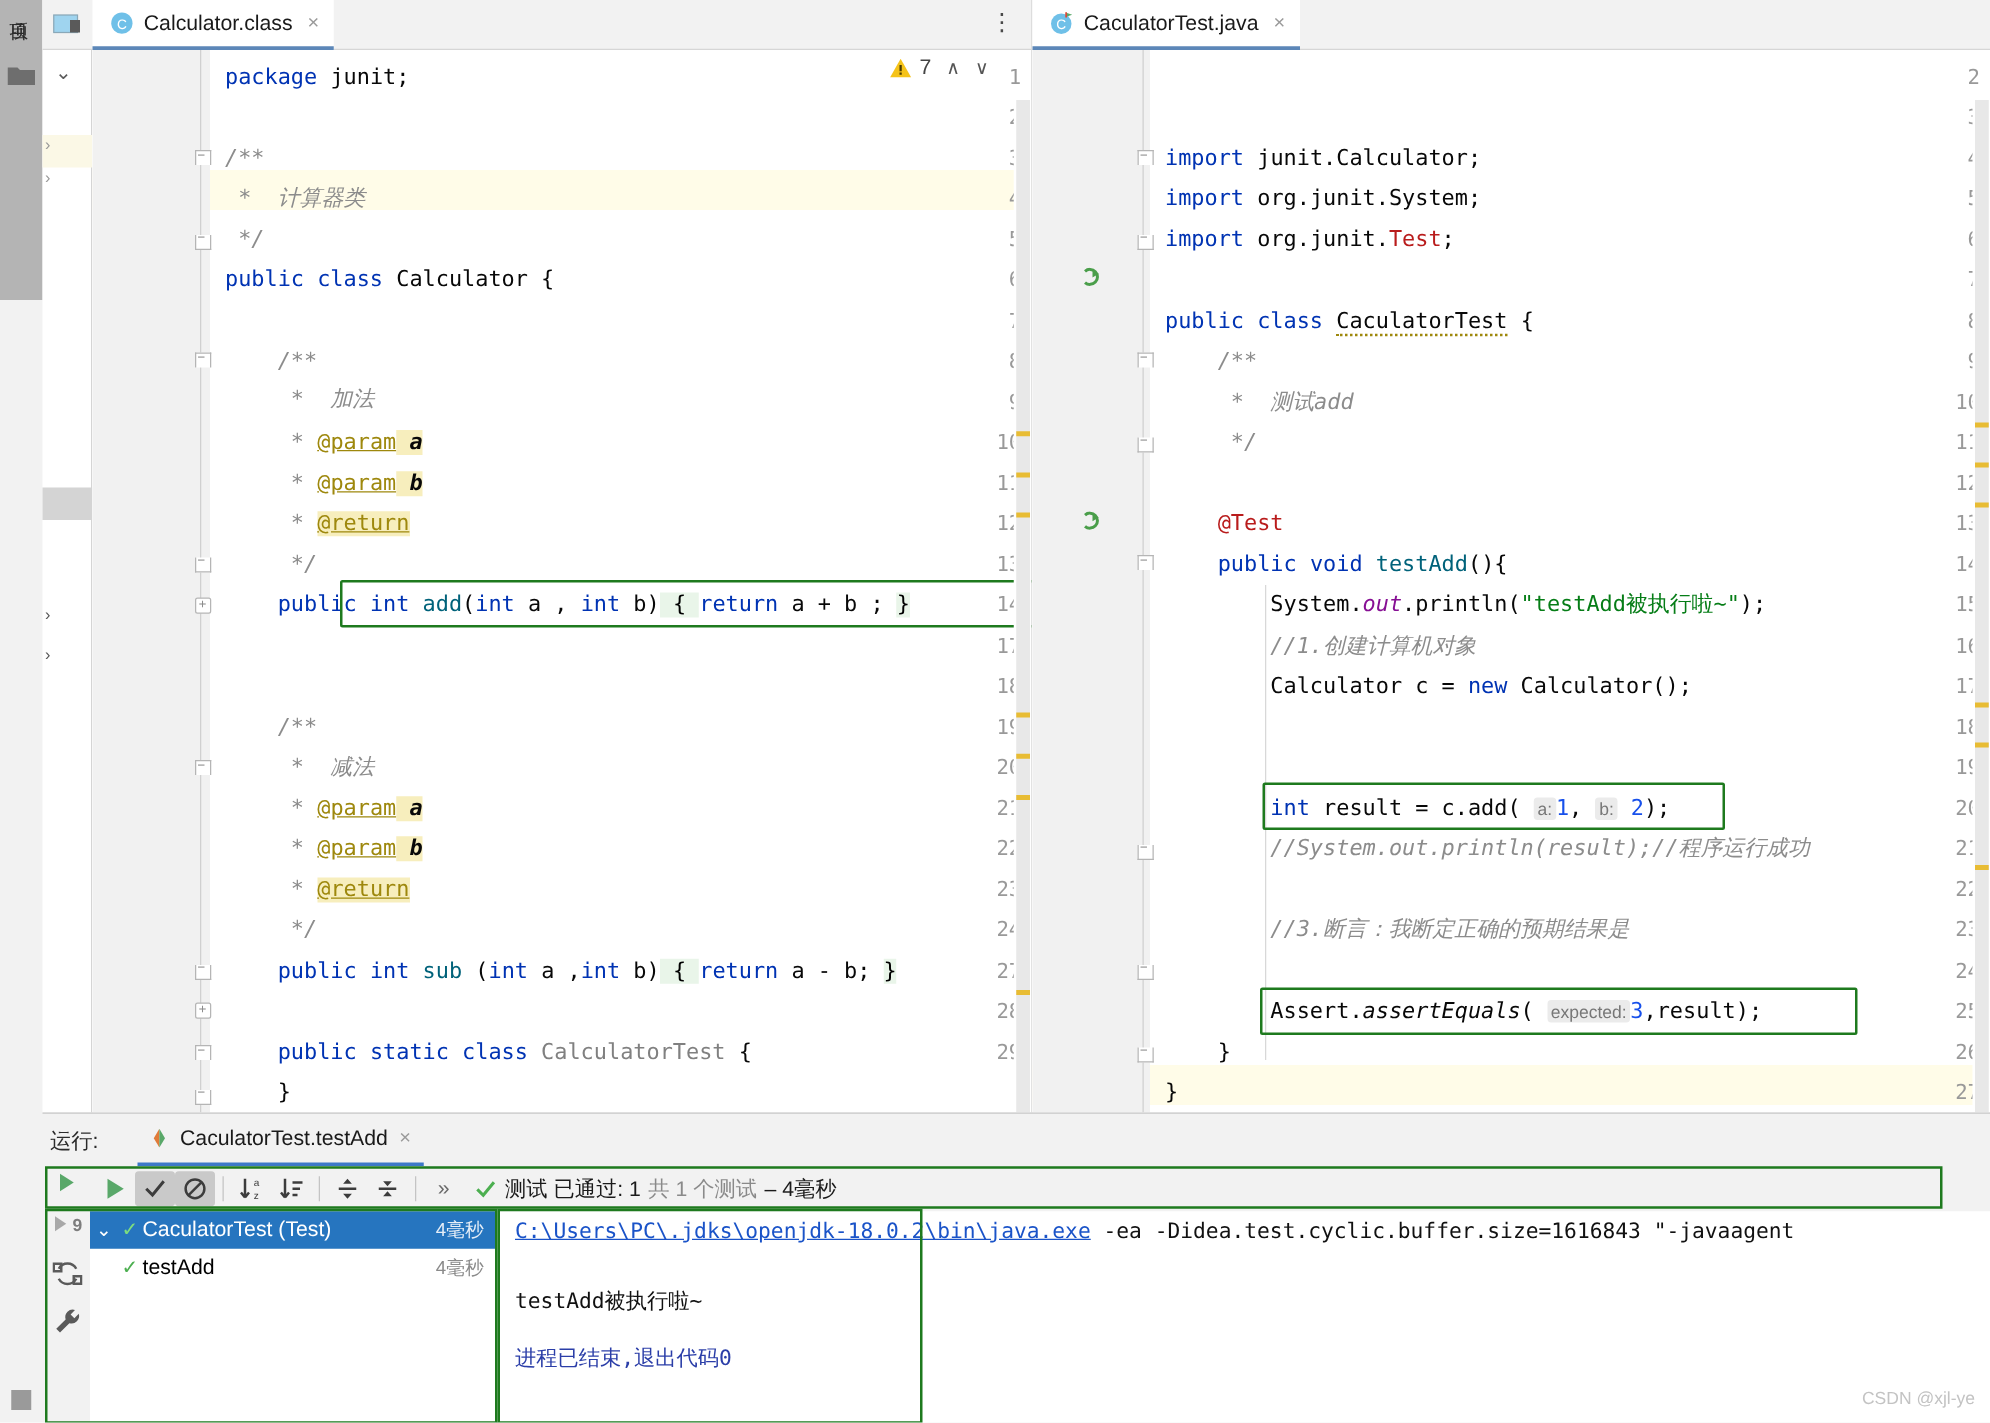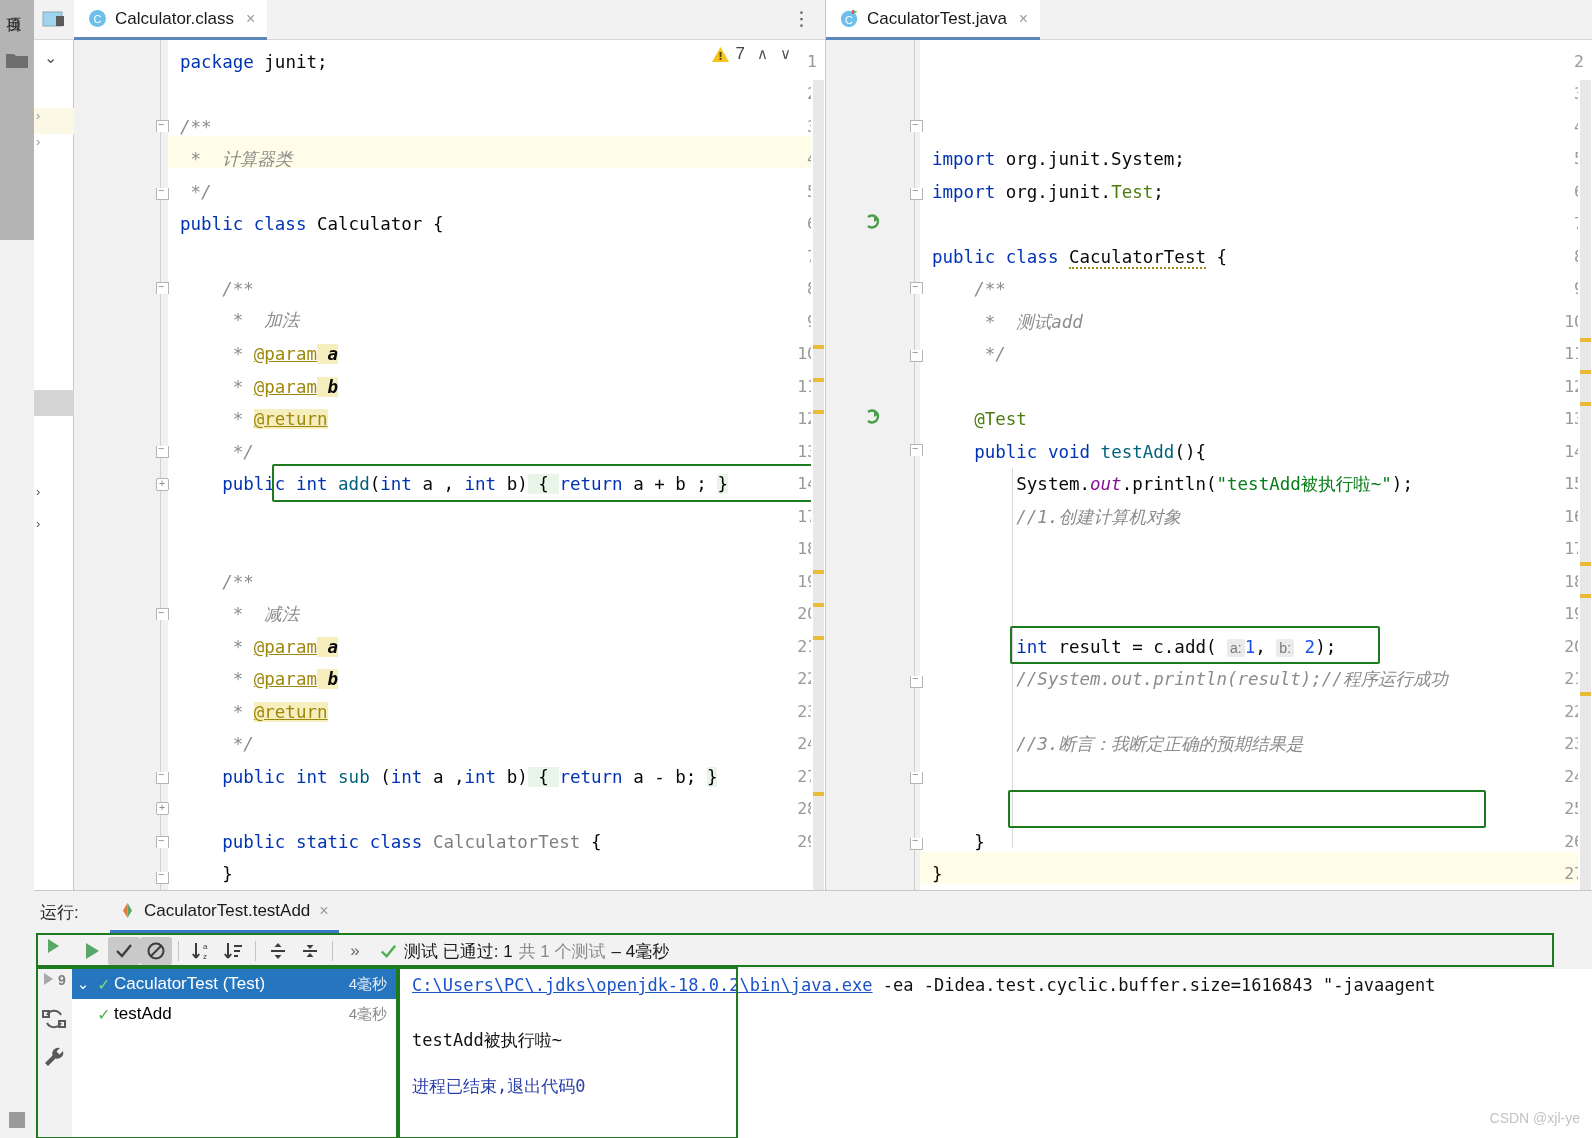--- a/index.html
+++ b/index.html
@@ -98,21 +98,21 @@
   .line { position:absolute; left:0; white-space:pre; font-family:"DejaVu Sans Mono", monospace; }
   .pane.left .line { left:106px; }
   .pane.right .line { left:106px; }
 
   .k  { color:#0033b3; }            
   .s  { color:#067d17; }            
   .n  { color:#1750eb; }            
   .cm { color:#8c8c8c; font-style:italic; }  
   .doc{ color:#8c8c8c; font-style:italic; }
   .tag{ color:#9e880d; }            
-  .an { color:#4d7c0f; }
+  .an { color:#b91c1c; }
   .fld{ color:#871094; font-style:italic; }
   .mth{ color:#00627a; }
   .grey{ color:#808080; }
   .plain { color:#080808; }
   .hlY { background:#f7eebd; }
   .hlG { background:#e9f5e9; }
   .uline { text-decoration:underline; }
   .hint {
     background:#ebebeb; color:#777; font-size:14px; border-radius:3px;
     padding:1px 3px; font-family:"Liberation Sans", sans-serif;
@@ -425,33 +425,36 @@
           </div>
         <div class="fold tipb" style="left:84px; top:730px">
             <span class="minus">−</span>
           </div>
         <div class="fold tipb" style="left:84px; top:796px">
             <span class="minus">−</span>
           </div>
 
         <div class="indent-guide" style="left:186px; top:428px; height:380px;"></div>
 
+        <div class="line" style="top:71px"><span class="k">import</span> <span class="plain">junit.Calculator;</span></div>
         <div class="line" style="top:103px"><span class="k">import</span> <span class="plain">org.junit.System;</span></div>
         <div class="line" style="top:136px"><span class="k">import</span> <span class="plain">org.junit.</span><span class="an">Test</span><span class="plain">;</span></div>
         <div class="line" style="top:201px"><span class="k">public class</span> <span class="plain wavy">CaculatorTest</span> <span class="plain">{</span></div>
         <div class="line" style="top:233px"><span class="doc">    /**</span></div>
         <div class="line" style="top:266px"><span class="doc">     *  测试add</span></div>
         <div class="line" style="top:298px"><span class="doc">     */</span></div>
         <div class="line" style="top:363px"><span class="plain">    </span><span class="an">@Test</span></div>
         <div class="line" style="top:396px"><span class="plain">    </span><span class="k">public void</span> <span class="mth">testAdd</span><span class="plain">(){</span></div>
         <div class="line" style="top:428px"><span class="plain">        System.</span><span class="fld">out</span><span class="plain">.println(</span><span class="s">"testAdd被执行啦~"</span><span class="plain">);</span></div>
         <div class="line" style="top:461px"><span class="cm">        //1.创建计算机对象</span></div>
+        <div class="line" style="top:493px"><span class="plain">        Calculator c = </span><span class="k">new</span> <span class="plain">Calculator();</span></div>
         <div class="line" style="top:591px"><span class="plain">        </span><span class="k">int</span> <span class="plain">result = c.add( </span><span class="hint">a:</span><span class="n">1</span><span class="plain">, </span><span class="hint">b:</span> <span class="n">2</span><span class="plain">);</span></div>
         <div class="line" style="top:623px"><span class="cm">        //System.out.println(result);//程序运行成功</span></div>
         <div class="line" style="top:688px"><span class="cm">        //3.断言：我断定正确的预期结果是</span></div>
+        <div class="line" style="top:753px"><span class="plain">        Assert.</span><span class="plain" style="font-style:italic">assertEquals</span><span class="plain">( </span><span class="hint">expected:</span><span class="n">3</span><span class="plain">,result);</span></div>
         <div class="line" style="top:786px"><span class="plain">    }</span></div>
         <div class="line" style="top:818px"><span class="plain">}</span></div>
 
         <div class="greenbox" style="left:184px; top:586px; width:370px; height:38px;"></div>
         <div class="greenbox" style="left:182px; top:750px; width:478px; height:38px;"></div>
 
         <div class="stripe" style="right:0;">
           <div class="track"></div>
           <div class="mark" style="top:258px"></div>
           <div class="mark" style="top:290px"></div>

